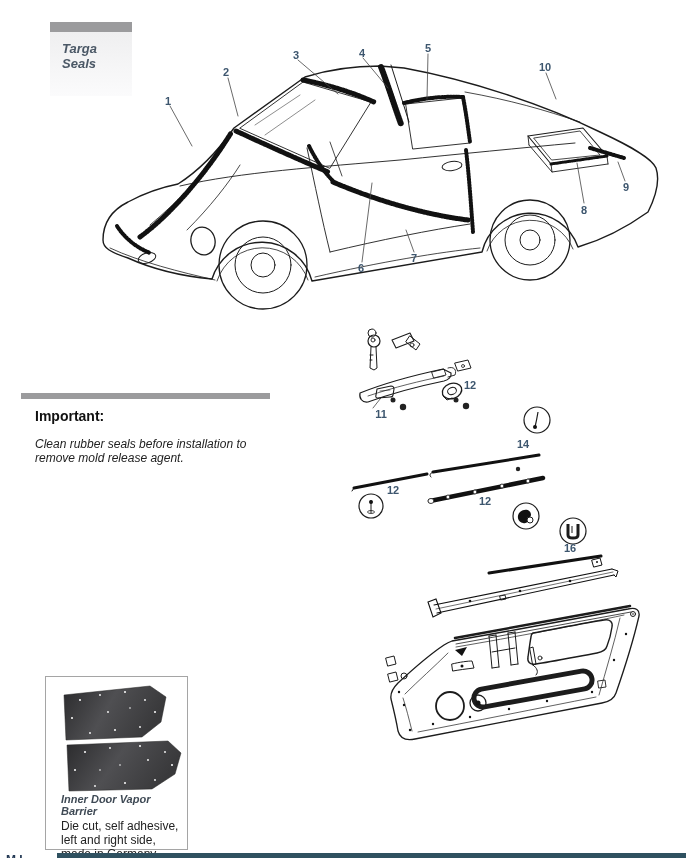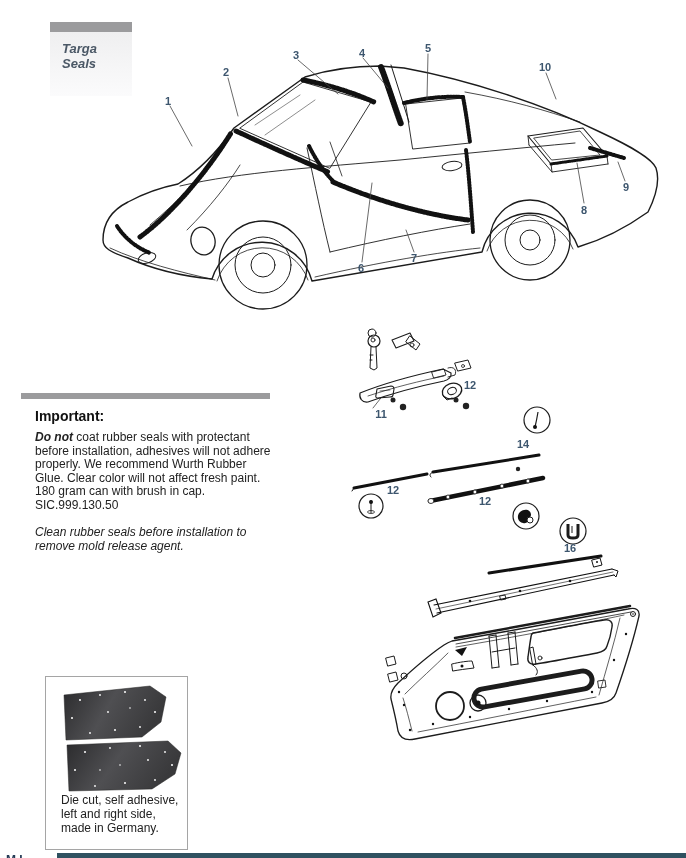--- a/index.html
+++ b/index.html
@@ -297,26 +297,26 @@
   <span class="callout" style="left:381px;top:414px">11</span>
   <span class="callout" style="left:470px;top:385px">12</span>
   <span class="callout" style="left:393px;top:490px">12</span>
   <span class="callout" style="left:523px;top:444px">14</span>
   <span class="callout" style="left:485px;top:501px">12</span>
   <span class="callout" style="left:570px;top:548px">16</span>
 
   <div class="important">
     <div class="bar"></div>
     <h2>Important:</h2>
-    <p><span class="bi">Do not</span><span> coat rubber seals with protectant before installation, adhesives will not adhere properly. We recommend Wurth Rubber Glue. Clear color will not affect fresh paint. 180 gram can with brush in cap. SIC.999.130.50</span></p>
     <p class="second">Clean rubber seals before installation to remove mold release agent.</p>
   </div>
 
   <div class="vapor-box"></div>
   <div class="vapor-text">
+    <span class="vt">Inner Door Vapor Barrier</span>
     <p class="vd">Die cut, self adhesive, left and right side, made in Germany.</p>
   </div>
 
   <div class="footer-partial">
     <span>M I</span>
   </div>
   <div class="footer-bar"></div>
 
 </div>
 

